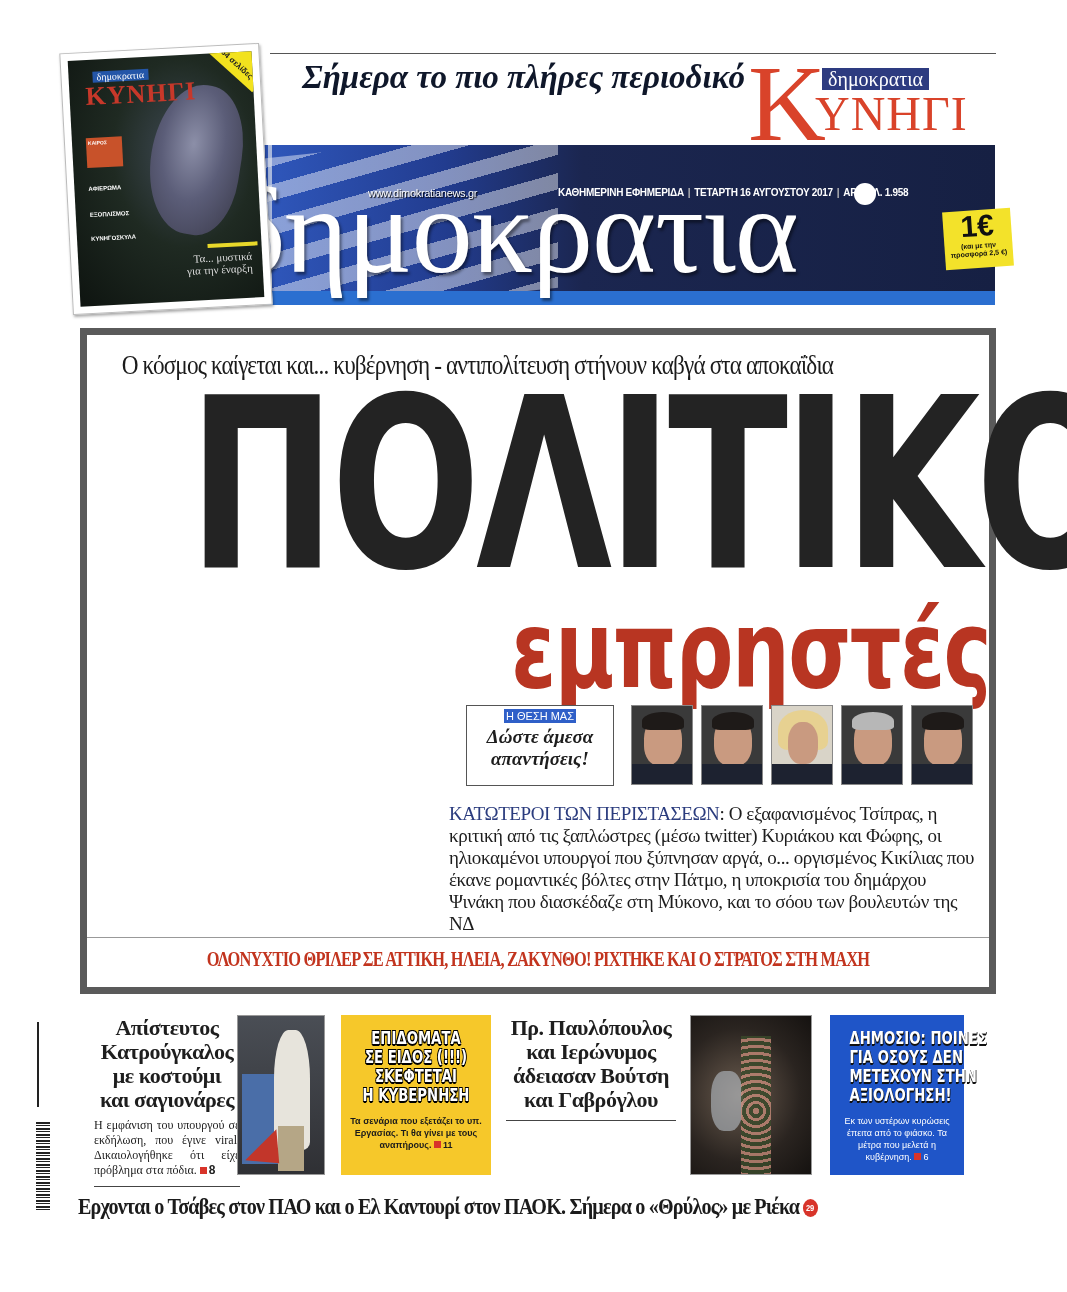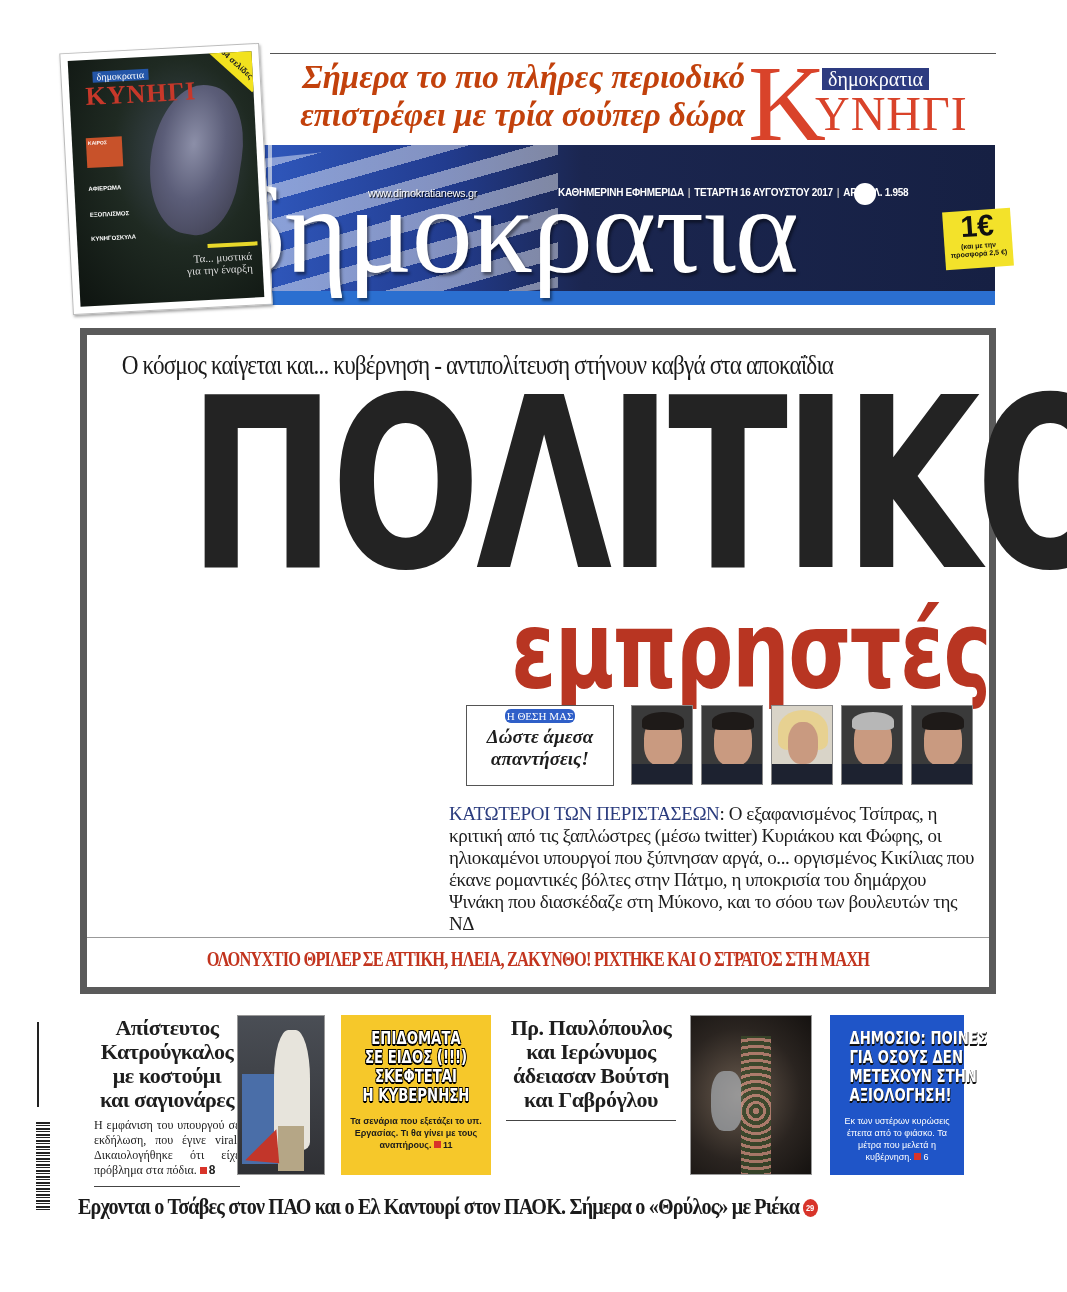--- a/index.html
+++ b/index.html
@@ -22,21 +22,21 @@
   .mag-brand { position: absolute; left: 16px; top: 22px; font-family: "Liberation Serif", serif; font-weight: bold; font-size: 26px; color: #c7382a; letter-spacing: 1px; }
   .mag-corner { position: absolute; right: -18px; top: -6px; width: 60px; height: 30px; background: #f2e21e; transform: rotate(45deg);
     font-family: "Liberation Sans", sans-serif; font-size: 8px; font-weight: bold; color: #222; text-align: center; padding-top: 15px; }
   .mag-box { position: absolute; left: 14px; top: 78px; width: 36px; height: 30px; background: #c8522a; font-size: 5px; color: #fff; font-family: "Liberation Sans", sans-serif; font-weight: bold; padding: 2px; }
   .mag-side { position: absolute; left: 14px; font-family: "Liberation Sans", sans-serif; font-weight: bold; font-size: 6px; color: #fff; }
   .mag-tag { position: absolute; left: 130px; top: 190px; width: 50px; height: 4px; background: #e8d82a; }
   .mag-caption { position: absolute; right: 10px; top: 198px; font-size: 11px; color: #ddd; text-align: right; line-height: 12px; }
 
   
   .promo { left: 285px; top: 58px; width: 460px; font-family: "Liberation Serif", serif; font-style: italic; font-weight: bold;
-    font-size: 33px; line-height: 38px; color: #c2410c; text-align: right; }
+    font-size: 33px; line-height: 38px; color: #0f172a; text-align: right; }
 
   
   .kyn-k { left: 748px; top: 60px; font-family: "Liberation Serif", serif; font-size: 108px; line-height: 88px; color: #d9432a; font-weight: normal; }
   .kyn-small { left: 822px; top: 68px; background: #2d3b80; color: #fff; font-size: 20px; line-height: 22px; padding: 0 6px; }
   .kyn-word { left: 815px; top: 91px; font-size: 48px; line-height: 46px; color: #d9432a; letter-spacing: 1px; }
 
   
   .masthead { left: 78px; top: 145px; width: 917px; height: 160px; overflow: hidden;
     background: linear-gradient(90deg, #1f3d98 0%, #2e55b8 22%, #223c8f 40%, #1b2650 55%, #162043 100%); }
   .flag-stripes { position: absolute; left: 150px; top: 0; width: 330px; height: 160px;
@@ -78,22 +78,22 @@
     font-weight: bold; font-size: 15px; line-height: 16px; color: #fff; text-shadow: 1px 1px 0 #000, -1px -1px 0 #000, 1px -1px 0 #000, -1px 1px 0 #000;
     transform: scaleX(.78); transform-origin: left top; width: 230px; }
   .page-badge { position: absolute; width: 16px; height: 16px; border-radius: 50%; background: #cc3322; color: #fff;
     font-family: "Liberation Sans", sans-serif; font-weight: bold; font-size: 10px; line-height: 16px; text-align: center; border: 1px solid #fff; }
 
   .subhead { position: absolute; left: 368px; top: 262px; width: 510px; text-align: center; font-family: "DejaVu Sans", sans-serif;
     font-weight: bold; font-size: 104px; line-height: 104px; color: #b83522; letter-spacing: -2px;
     transform: scaleX(.78) scaleY(1.02); transform-origin: center top; white-space: nowrap; }
 
   .position-box { position: absolute; left: 379px; top: 370px; width: 148px; height: 81px; border: 1px solid #555; background: #fff; text-align: center; }
-  .position-label { display: inline-block; margin-top: 3px; background: #2f5fc8; color: #fff; font-family: Liberation Serif, serif;
-    font-size: 11px; line-height: 14px; padding: 0 2px; border-radius: 6px; }
+  .position-label { display: inline-block; margin-top: 3px; background: #2f5fc8; color: #fff; font-family: Liberation Sans, sans-serif;
+    font-size: 11px; line-height: 14px; padding: 0 2px; }
   .position-text { font-family: "Liberation Serif", serif; font-style: italic; font-weight: bold; font-size: 19px; line-height: 22px; color: #1d1d1d; margin-top: 2px; }
 
   .faces { position: absolute; left: 544px; top: 370px; width: 345px; height: 80px; display: flex; gap: 8px; }
   .face { width: 62px; height: 80px; border: 1px solid #888; position: relative; overflow: hidden; background: #3a3a3a; }
   .face .head { position: absolute; left: 12px; top: 10px; width: 38px; height: 50px; border-radius: 45% 45% 40% 40%; background: #c99a80; }
   .face .hair { position: absolute; left: 10px; top: 6px; width: 42px; height: 18px; border-radius: 50% 50% 20% 20%; background: #1e1a18; }
   .face .suit { position: absolute; left: 0; bottom: 0; width: 100%; height: 20px; background: #1d2230; }
   .face.blonde .hair { background: #e7d191; height: 40px; left: 6px; width: 50px; top: 4px; }
   .face.blonde { background: #d9d4c8; }
   .face.grey .hair { background: #b7b7b7; }
@@ -165,21 +165,20 @@
     <div class="mag-tag"></div>
     <div class="mag-caption">
       <div>Τα... μυστικά</div>
       <div>για την έναρξη</div>
     </div>
   </div>
 </div>
 
 <div class="abs promo">
   <div>Σήμερα το πιο πλήρες περιοδικό</div>
-  <div>επιστρέφει με τρία σούπερ δώρα</div>
 </div>
 
 <div class="abs kyn-k">K</div>
 <div class="abs kyn-small">δημοκρατια</div>
 <div class="abs kyn-word">ΥΝΗΓΙ</div>
 
 <div class="abs masthead">
   <div class="flag-stripes"></div>
   <div class="flag-pole"></div>
   <div class="mast-bottom"></div>

